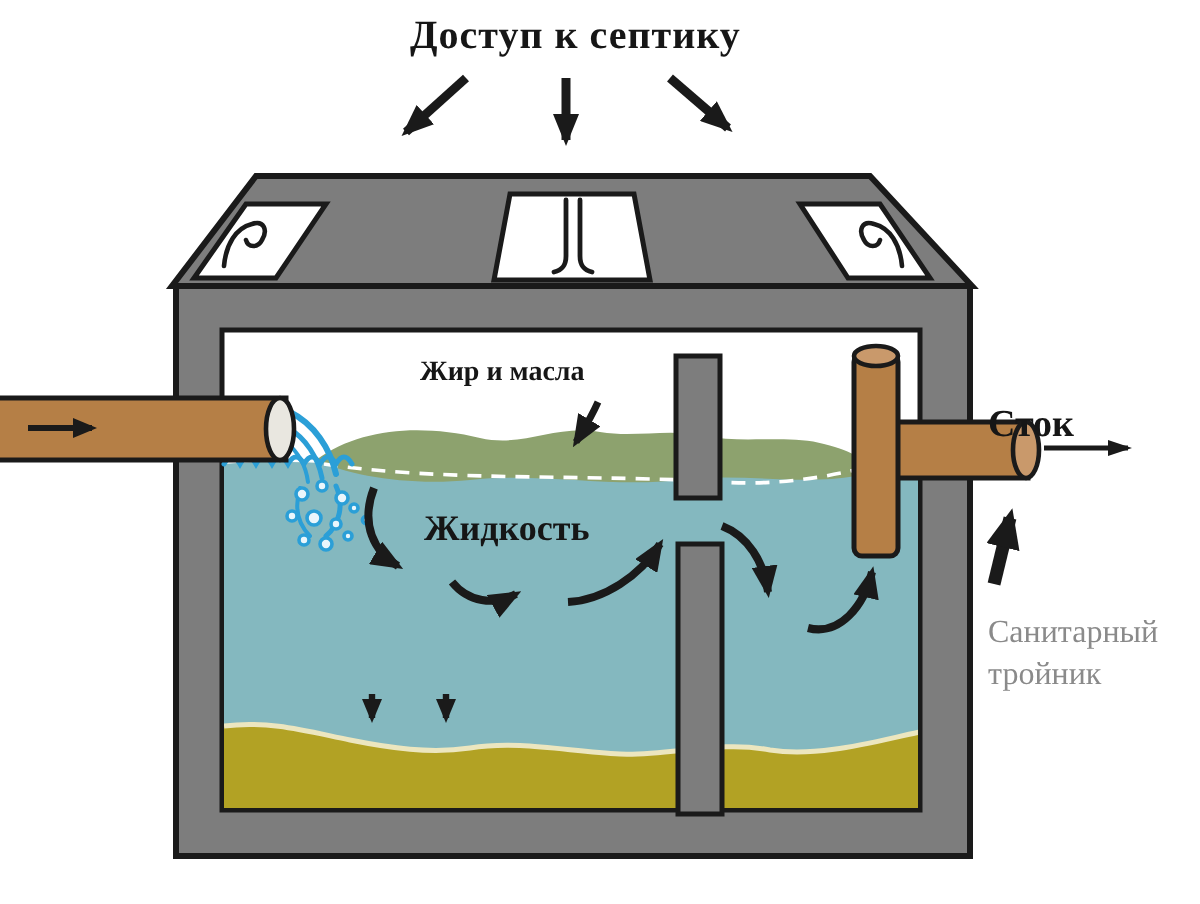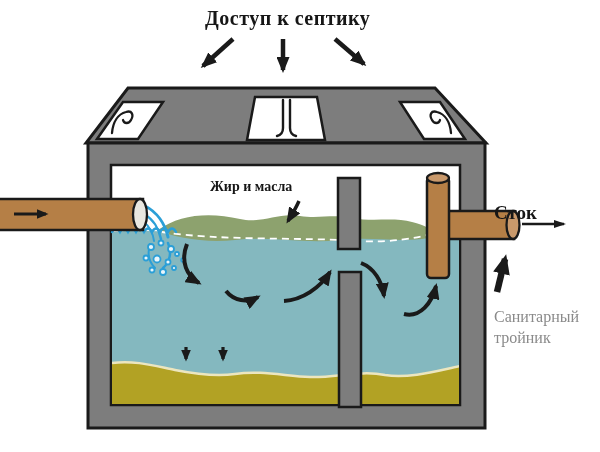--- a/index.html
+++ b/index.html
@@ -117,15 +117,16 @@
       <path d="M 223,347 L 223,359" marker-end="url(#mkM)"></path>
     </g>
 
     <path d="M 522,224 L 564,224" stroke="#1a1a1a" stroke-width="2.4" fill="none" marker-end="url(#mkS)"></path>
 
     <path d="M 497,292 L 505,259" stroke="#1a1a1a" stroke-width="6.5" fill="none" marker-end="url(#mkXL)"></path>
   </svg>
 
   <div class="lbl lbl-title">Доступ к септику</div>
   <div class="lbl lbl-scum">Жир и масла</div>
+  <div class="lbl lbl-liquid">Жидкость</div>
   <div class="lbl lbl-outflow">Сток</div>
   <div class="lbl lbl-tee">Санитарный тройник</div>
 </div>
 
 </body></html>

